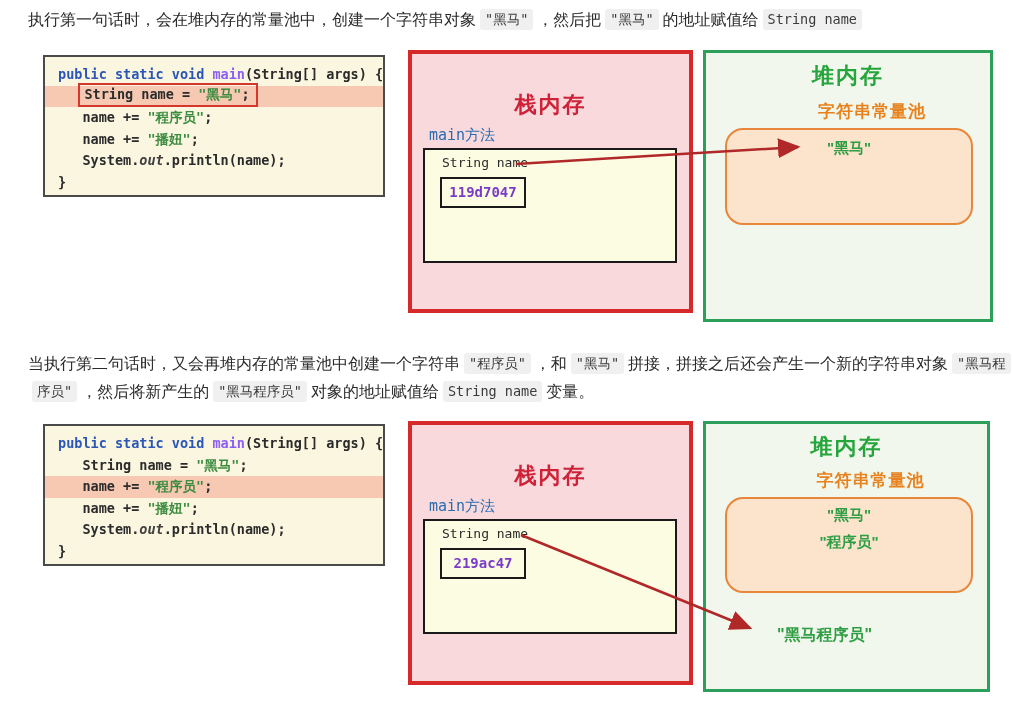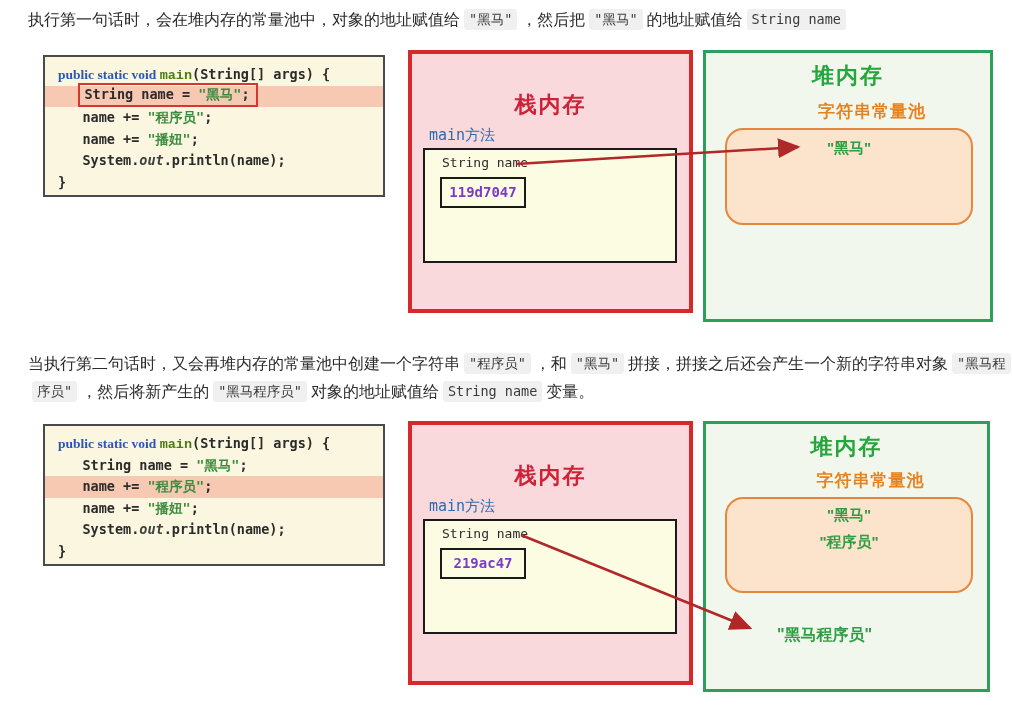--- a/index.html
+++ b/index.html
@@ -17,21 +17,21 @@
   
   .code-block{position:absolute;left:43px;width:342px;height:142px;box-sizing:border-box;
               background:#faf6e0;border:2px solid #4a4a4a;padding:7px 0 0 13px;
               font-family:"DejaVu Sans Mono",monospace;font-size:13.5px;font-weight:700;}
   #code1{top:55px;}
   #code2{top:424px;}
   .code-line{height:21.5px;line-height:21.5px;white-space:pre;color:#2b2b2b;}
   .code-line.hl{background:#f7c9b2;margin-left:-13px;padding-left:13px;}
   .stmt-box{display:inline-block;border:2px solid #d5372c;padding:0 6px 1px 4px;
             margin:-3px 0 0 -4px;line-height:19px;vertical-align:middle;}
-  .tk-kw{color:#2a56b8;font-family:Liberation Serif, serif;} .tk-fn{color:#4d7c0f;font-family:Liberation Mono, monospace;} .tk-str{color:#3c8c40;}
+  .tk-kw{color:#2a56b8;} .tk-fn{color:#8b5cf6;} .tk-str{color:#3c8c40;}
   .tk-out{color:#404040;font-style:italic;} .tk-pl{color:#2b2b2b;}
 
   
   .stack-box{position:absolute;left:408px;width:285px;box-sizing:border-box;
              background:#fad9dd;border:4px solid #d62a2a;}
   #stack1{top:50px;height:263px;} #stack2{top:421px;height:264px;}
   .stack-title{position:absolute;left:0;top:8px;width:100%;text-align:center;
                font-size:22px;font-weight:bold;color:#ce2238;letter-spacing:2px;margin-top:28px;}
   .method-label{position:absolute;left:17px;top:72px;font-size:15px;color:#2a6cb0;
                 font-family:"DejaVu Sans Mono",monospace;}
@@ -61,21 +61,21 @@
   .concat-str{position:absolute;left:71px;top:201px;font-size:16px;font-weight:bold;color:#2f9e44;}
 
   
   .arrows{position:absolute;left:0;top:0;width:1012px;height:713px;pointer-events:none;}
 </style>
 </head>
 <body>
 
 <div class="canvas">
 
-  <div class="para" id="p1"><span>执行第一句话时，会在堆内存的常量池中，对象的地址赋值给</span><span class="chip">"黑马"</span><span>，然后把</span><span class="chip">"黑马"</span><span>的地址赋值给</span><span class="chip">String name</span></div>
+  <div class="para" id="p1"><span>执行第一句话时，会在堆内存的常量池中，创建一个字符串对象</span><span class="chip">"黑马"</span><span>，然后把</span><span class="chip">"黑马"</span><span>的地址赋值给</span><span class="chip">String name</span></div>
 
   <div class="code-block" id="code1">
       <div class="code-line"><span></span><span class="tk-kw">public static void </span><span class="tk-fn">main</span><span class="tk-pl">(String[] args) {</span></div>
       <div class="code-line hl"><span>   </span><span class="stmt-box"><span class="tk-pl">String name = </span><span class="tk-str">"黑马"</span><span class="tk-pl">;</span></span></div>
       <div class="code-line"><span>   </span><span class="tk-pl">name += </span><span class="tk-str">"程序员"</span><span class="tk-pl">;</span></div>
       <div class="code-line"><span>   </span><span class="tk-pl">name += </span><span class="tk-str">"播妞"</span><span class="tk-pl">;</span></div>
       <div class="code-line"><span>   </span><span class="tk-pl">System.</span><span class="tk-out">out</span><span class="tk-pl">.println(name);</span></div>
       <div class="code-line"><span></span><span class="tk-pl">}</span></div>
     </div>
 

